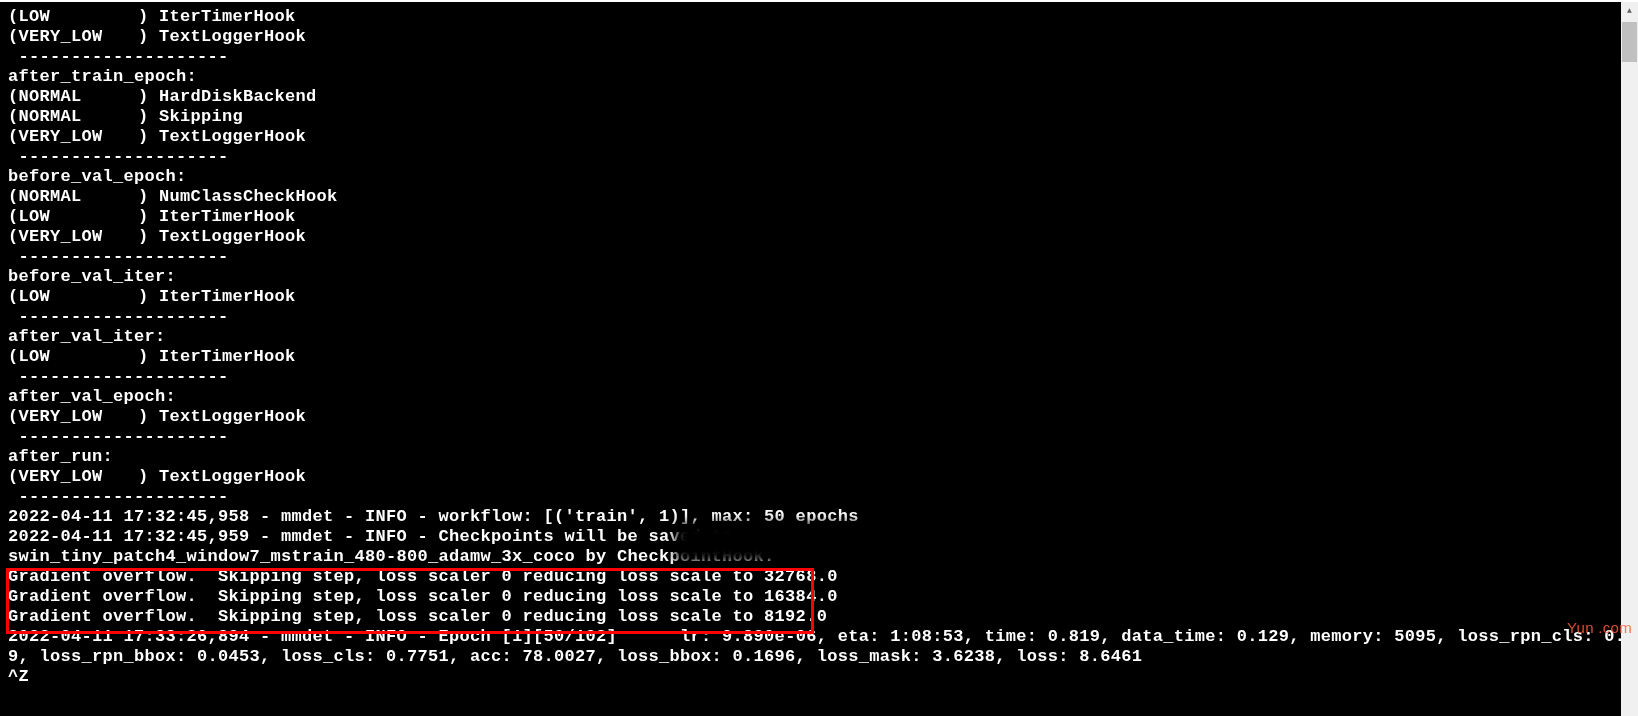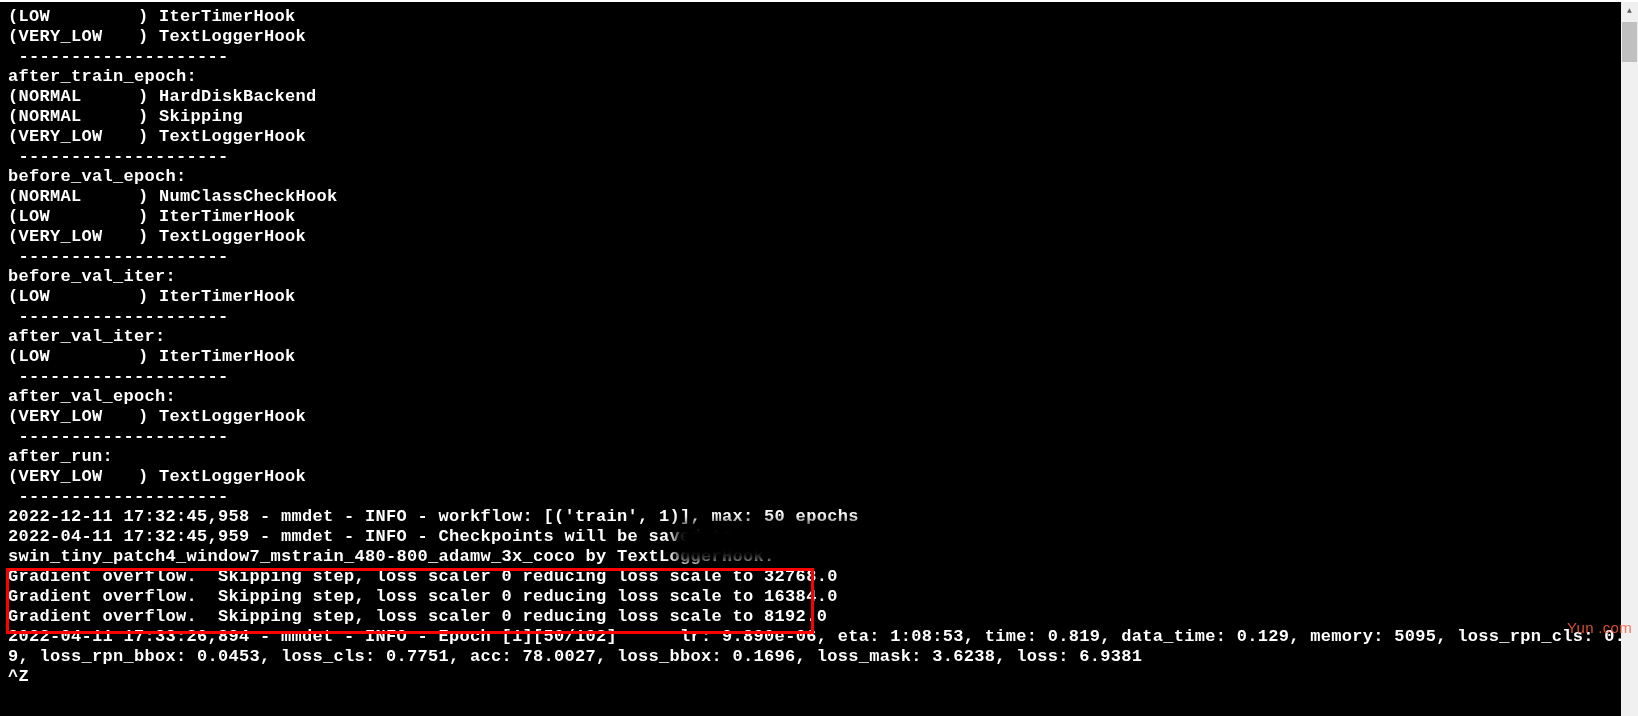--- a/index.html
+++ b/index.html
@@ -129,28 +129,28 @@
 <span> -------------------- </span>
 <span>after_val_iter:</span>
 <span><span style="display:inline-block;width:130px">(LOW</span><span>) IterTimerHook</span></span>
 <span> -------------------- </span>
 <span>after_val_epoch:</span>
 <span><span style="display:inline-block;width:130px">(VERY_LOW</span><span>) TextLoggerHook</span></span>
 <span> -------------------- </span>
 <span>after_run:</span>
 <span><span style="display:inline-block;width:130px">(VERY_LOW</span><span>) TextLoggerHook</span></span>
 <span> -------------------- </span>
-<span>2022-12-11 17:32:45,958 - mmdet - INFO - workflow: [('train', 1)], max: 50 epochs</span>
+<span>2022-04-11 17:32:45,958 - mmdet - INFO - workflow: [('train', 1)], max: 50 epochs</span>
 <span>2022-04-11 17:32:45,959 - mmdet - INFO - Checkpoints will be saved to </span>
-<span>swin_tiny_patch4_window7_mstrain_480-800_adamw_3x_coco by TextLoggerHook.</span>
+<span>swin_tiny_patch4_window7_mstrain_480-800_adamw_3x_coco by CheckpointHook.</span>
 <span>Gradient overflow.  Skipping step, loss scaler 0 reducing loss scale to 32768.0</span>
 <span>Gradient overflow.  Skipping step, loss scaler 0 reducing loss scale to 16384.0</span>
 <span>Gradient overflow.  Skipping step, loss scaler 0 reducing loss scale to 8192.0</span>
 <span>2022-04-11 17:33:26,894 - mmdet - INFO - Epoch [1][50/102]	lr: 9.890e-06, eta: 1:08:53, time: 0.819, data_time: 0.129, memory: 5095, loss_rpn_cls: 0.230</span>
-<span>9, loss_rpn_bbox: 0.0453, loss_cls: 0.7751, acc: 78.0027, loss_bbox: 0.1696, loss_mask: 3.6238, loss: 6.9381</span>
+<span>9, loss_rpn_bbox: 0.0453, loss_cls: 0.7751, acc: 78.0027, loss_bbox: 0.1696, loss_mask: 3.6238, loss: 8.6461</span>
 <span>^Z</span></div>
 
   <div class="redacted r1"></div>
 
   <div class="highlight-box"></div>
 
   <div class="scrollbar">
     <div class="scrollbar-up">▲</div>
     <div class="scrollbar-thumb"></div>
     <div class="scrollbar-down"></div>

